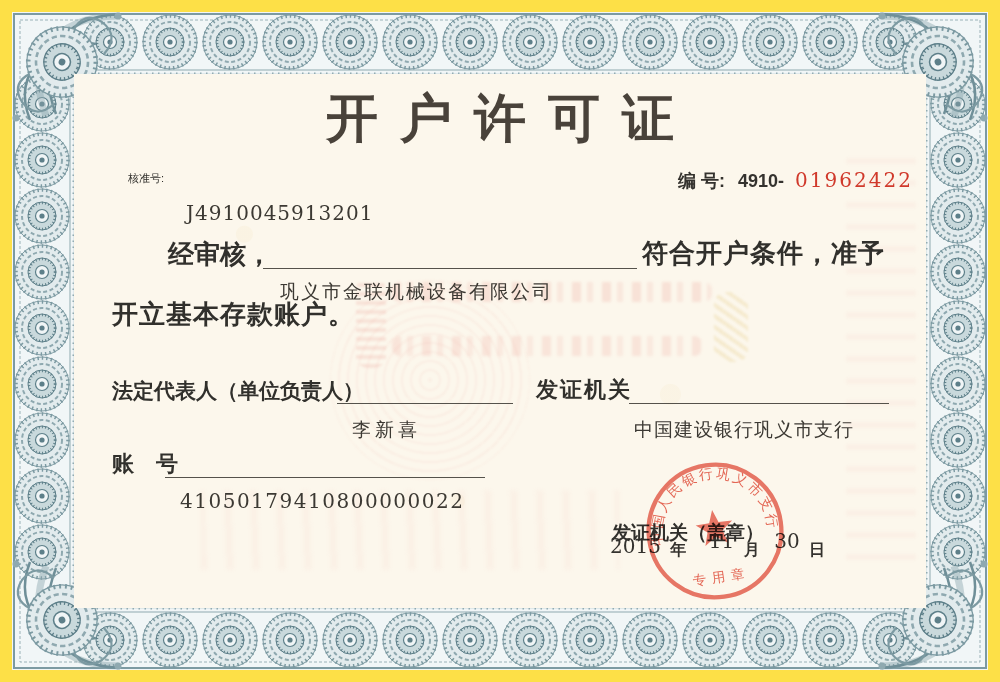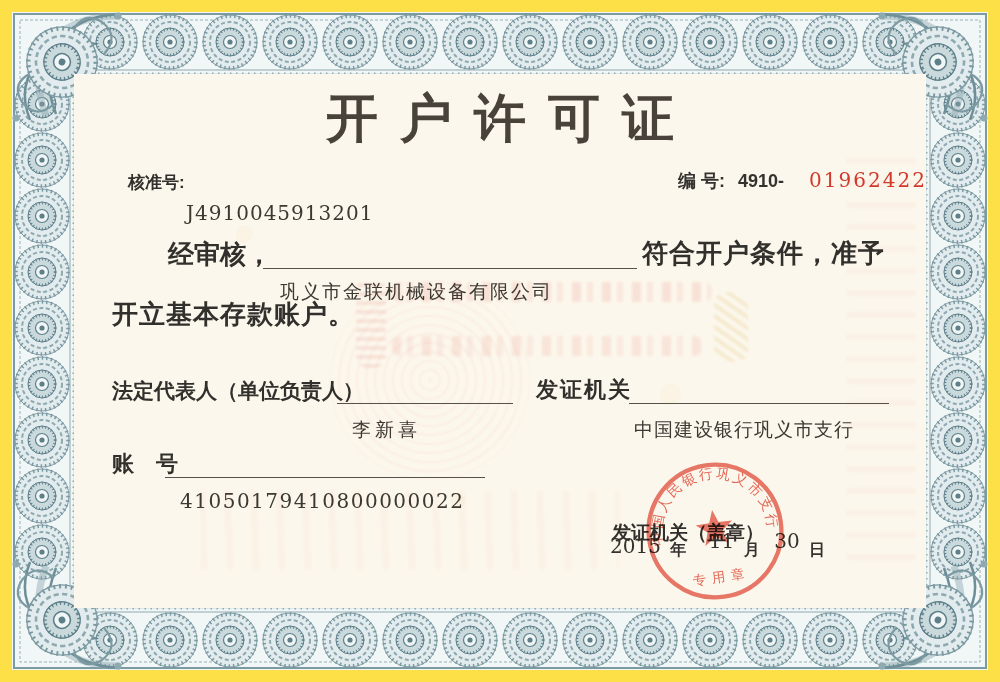--- a/index.html
+++ b/index.html
@@ -50,26 +50,26 @@
   
   .t{position:absolute;white-space:nowrap;color:#38352f;}
   .title{
     left:0;right:0;top:84px;text-align:center;
     font-family:"DejaVu Serif","Liberation Serif",serif;
     font-weight:bold;font-size:52px;letter-spacing:22px;color:#49423a;
     text-indent:22px;
   }
   .lbl{font-weight:bold;color:#31302c;}
   .val{font-family:"DejaVu Serif","Liberation Serif",serif;color:#3c3933;margin-top:36px;}
-  .approval-label{left:128px;top:171px;font-size:17px;font-weight:700;}
+  .approval-label{left:128px;top:171px;font-size:11px;font-weight:400;}
   .approval-value{left:186px;top:165px;font-size:20px;letter-spacing:1px;}
   .serial{left:678px;top:168px;font-size:18px;font-weight:600;color:#34322e;}
   .serial .red{
     font-family:"DejaVu Serif","Liberation Serif",serif;
-    color:#d0392b;font-size:20px;letter-spacing:2px;font-weight:normal;margin-left:20px;
+    color:#d0392b;font-size:20px;letter-spacing:2px;font-weight:normal;margin-left:6px;
   }
   .audit-prefix{left:168px;top:237px;font-size:26px;}
   .company{left:280px;top:243px;font-size:19px;letter-spacing:2px;}
   .qualify{left:642px;top:236px;font-size:26px;letter-spacing:1px;}
   .line2{left:112px;top:297px;font-size:26px;letter-spacing:1px;}
   .legal-label{left:112px;top:377px;font-size:21px;}
   .legal-value{left:352px;top:381px;font-size:19px;letter-spacing:4px;}
   .bank-label{left:536px;top:375px;font-size:22px;letter-spacing:2px;}
   .bank-value{left:634px;top:381px;font-size:19px;letter-spacing:1px;}
   .acct-label{left:112px;top:449px;font-size:22px;}

